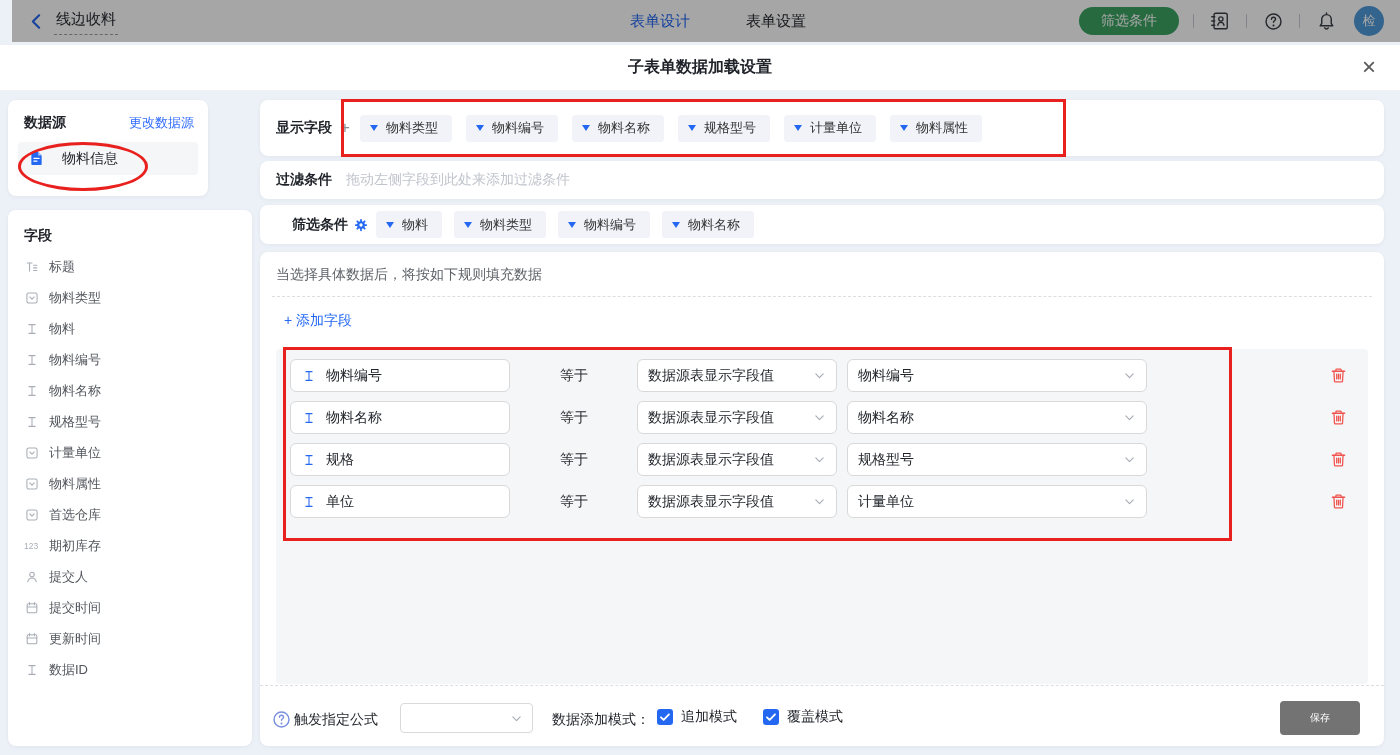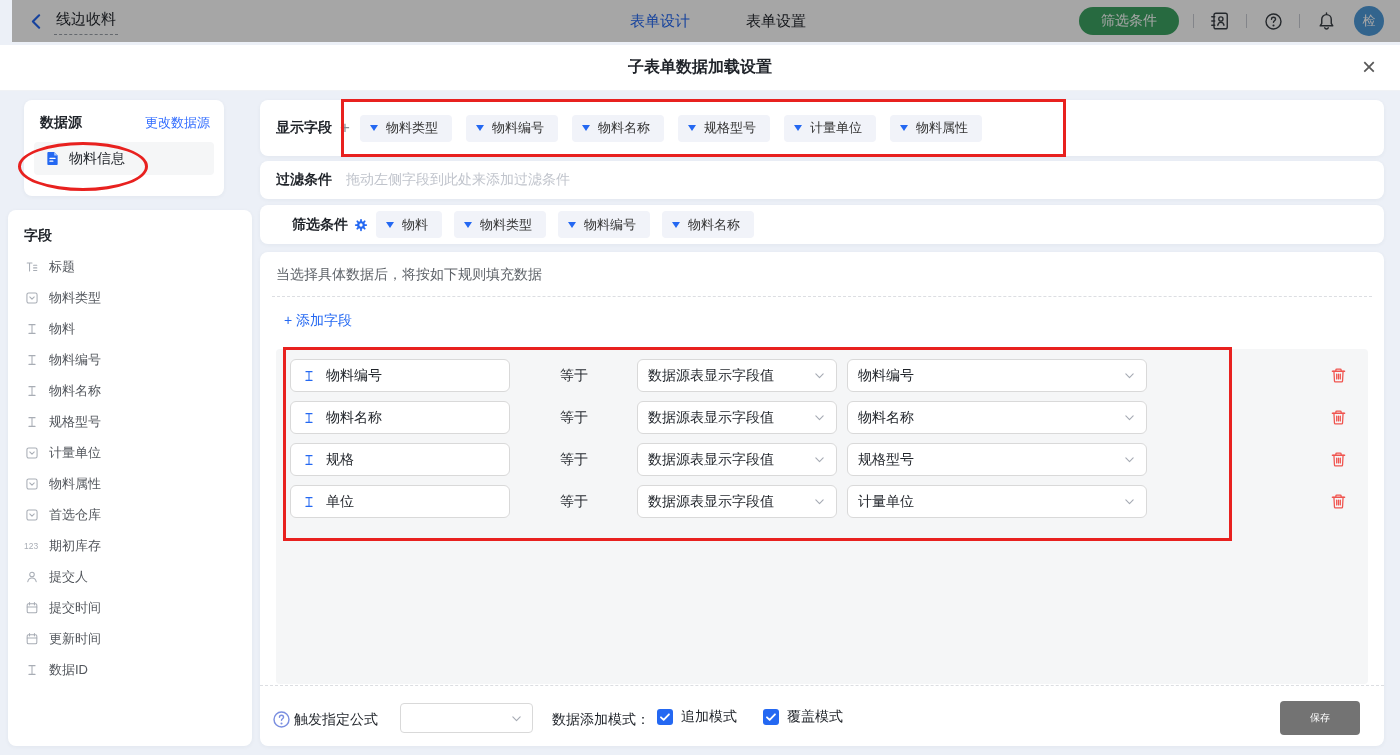--- a/index.html
+++ b/index.html
@@ -33,26 +33,26 @@
   .modal-header { position:absolute; top:45px; left:0; right:0; height:46px; background:#fff;
                   display:flex; align-items:center; justify-content:center; border-bottom:1px solid #f0f2f5; }
   .modal-title { font-size:16px; font-weight:600; color:#1f2329; }
   .modal-close { position:absolute; right:24px; top:9px; font-size:24px; color:#595959; cursor:pointer; line-height:26px; }
 
   
   .modal-body { position:absolute; top:91px; left:0; right:0; bottom:0; background:#ecf0f7; }
   .card { position:absolute; background:#fff; border-radius:8px; box-shadow:0 1px 4px rgba(31,56,88,.05); }
 
   
-  .card-ds { left:8px; top:9px; width:200px; height:96px;margin-left:16px; }
+  .card-ds { left:8px; top:9px; width:200px; height:96px; }
   .ds-head { display:flex; align-items:center; justify-content:space-between; padding:14px 14px 0 16px; }
   .panel-title { font-size:14px; font-weight:700; color:#1f2329; }
   .ds-link { font-size:13px; color:#2f6bff; cursor:pointer; }
   .ds-item { margin:10px 10px 0 10px; height:33px; background:#f5f6f7; border-radius:4px;
-             display:flex; align-items:center; gap:9px; padding:0 8px 0 10px; font-size:14px; color:#1f2329; cursor:pointer; }
+             display:flex; align-items:center; gap:18px; padding:0 8px 0 10px; font-size:14px; color:#1f2329; cursor:pointer; }
   .card-fields { left:8px; top:119px; width:244px; height:536px; }
   .fields-head { padding:16px 16px 6px 16px; }
   .field-item { height:31px; display:flex; align-items:center; gap:9px; padding:0 16px;
                 font-size:13px; color:#52565c; cursor:grab; }
   .fi { color:#a8adb5; display:flex; align-items:center; width:16px; justify-content:center; }
 
   
   .card-a { left:260px; top:9px;  width:1124px; height:56px; display:flex; align-items:center; padding:0 16px; }
   .card-b { left:260px; top:70px; width:1124px; height:38px; display:flex; align-items:center; padding:0 16px; }
   .card-c { left:260px; top:114px; width:1124px; height:39px; display:flex; align-items:center; padding:0 32px; }

